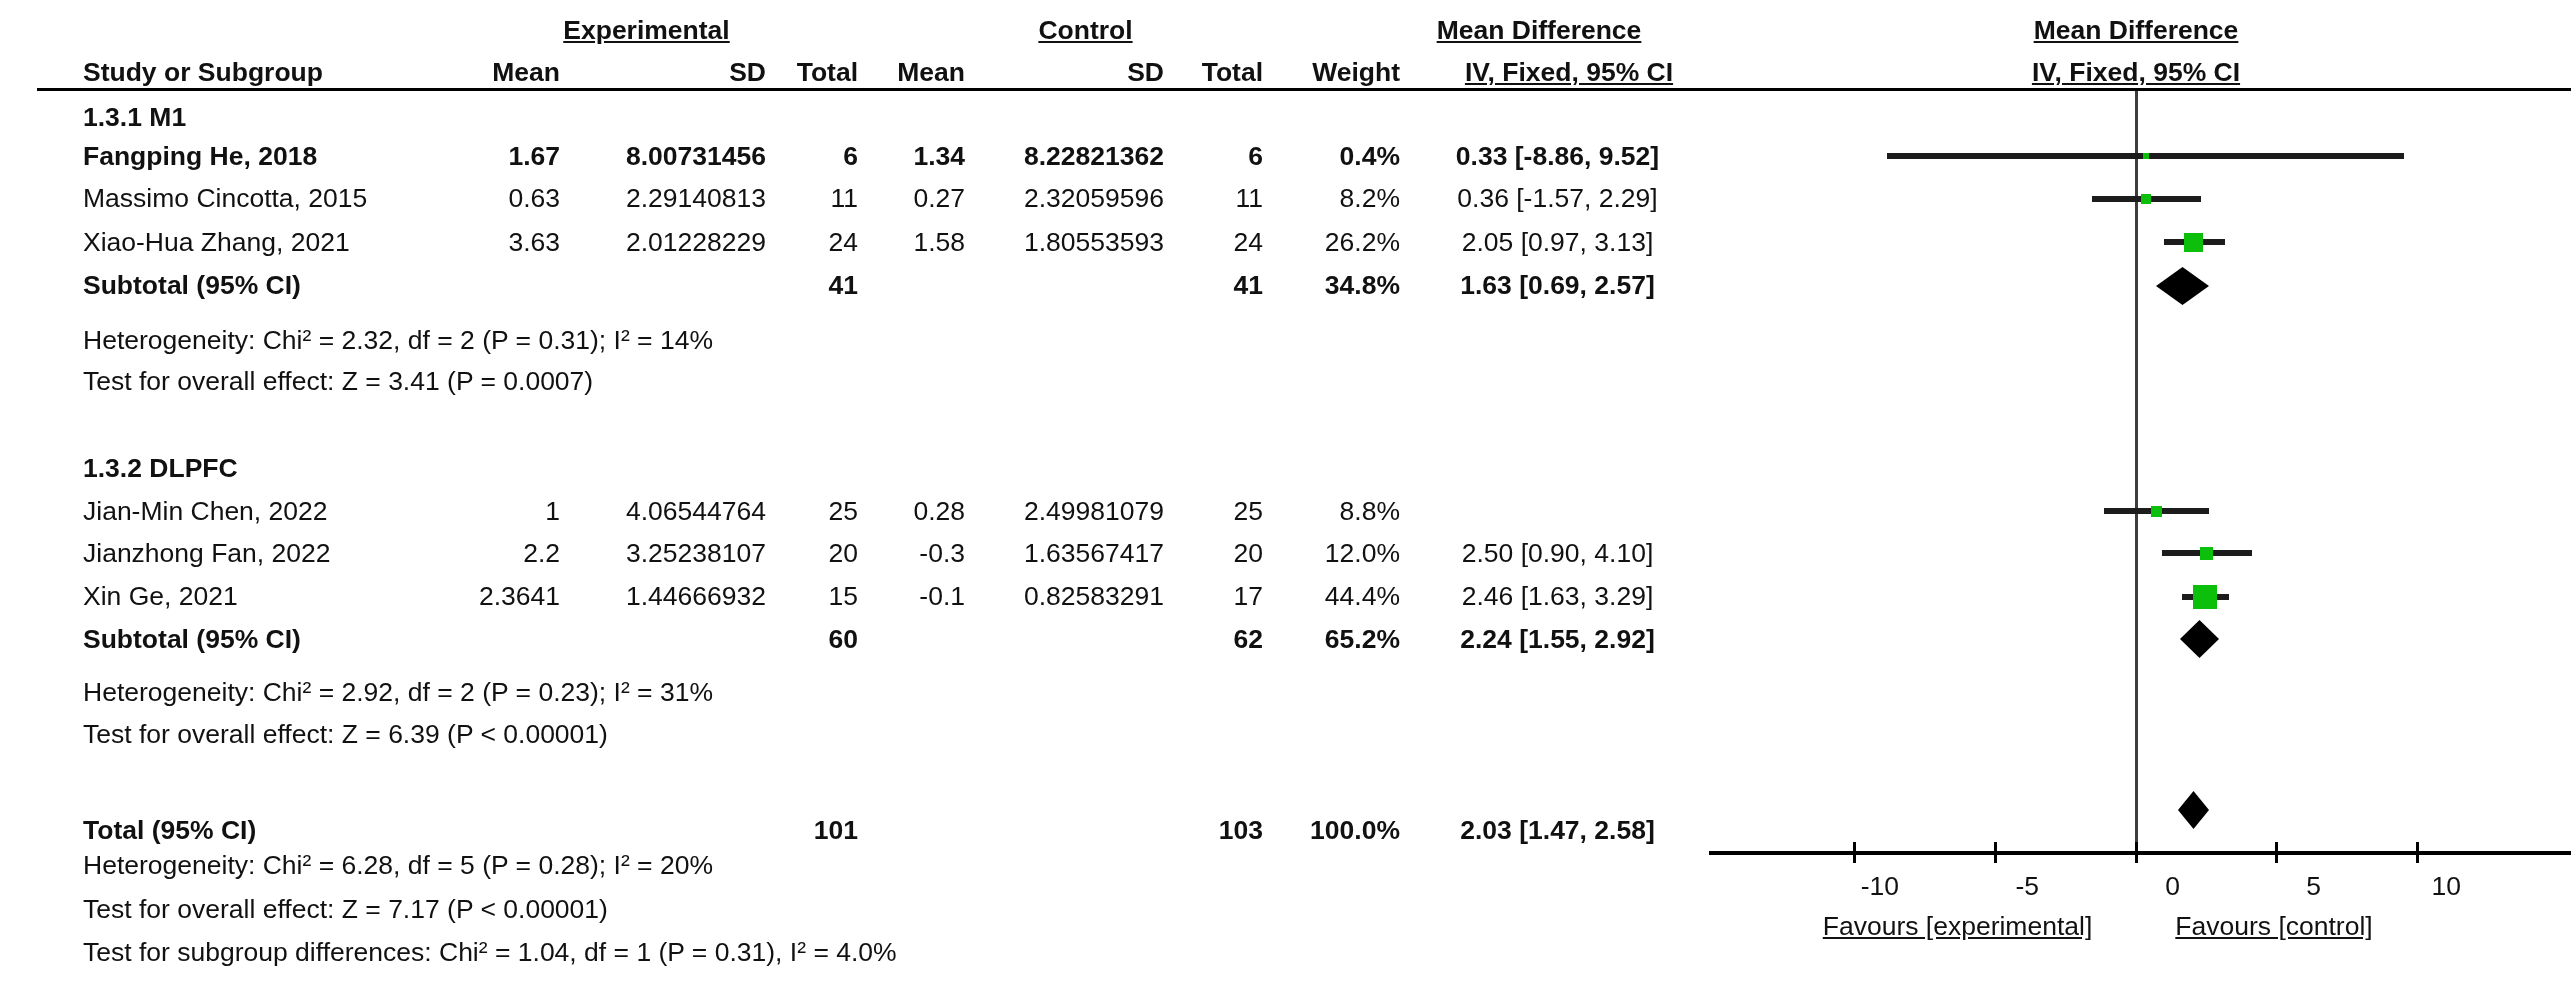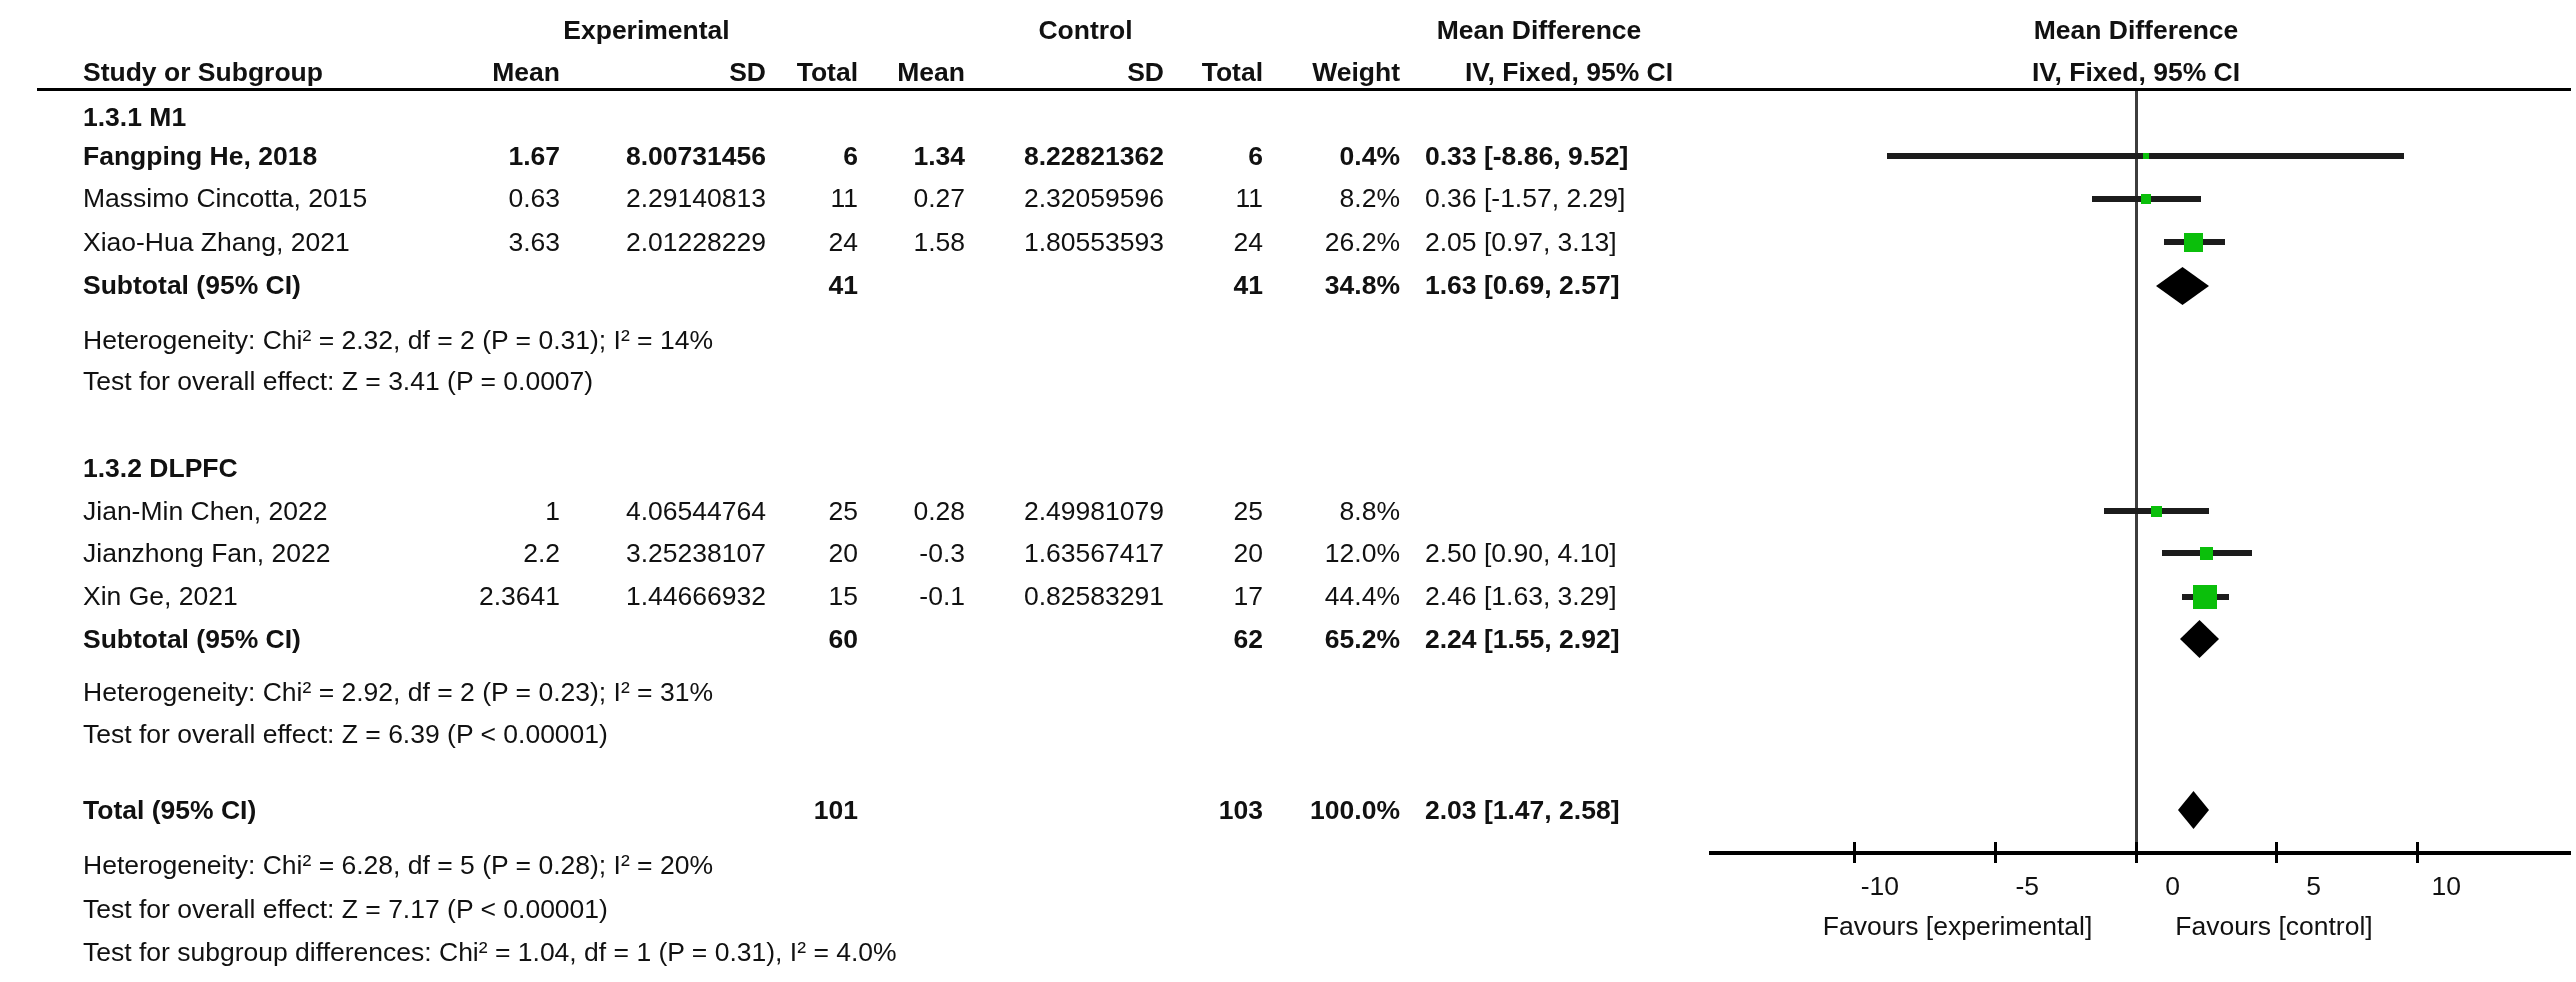--- a/index.html
+++ b/index.html
@@ -1,33 +1,33 @@
 <!DOCTYPE html>
 <html style="font-size:11.8px"><head>
 <meta charset="utf-8">
 <style>
   html,body{margin:0;padding:0;background:#ffffff;}
   #canvas{
     position:relative;width:2576px;height:983px;background:#ffffff;overflow:hidden;
     font-family:"Liberation Sans",sans-serif;font-size:26.5px;color:#111;
   }
-  .abs{position:absolute;white-space:nowrap;}
+  .abs{position:absolute;white-space:nowrap;text-decoration:underline;}
   .b{font-weight:bold;}
   .ctr{text-align:center;}
   .row{position:absolute;left:0;width:1724px;height:41px;}
   .cell{position:absolute;top:0;height:41px;line-height:41px;white-space:nowrap;}
   .study{left:43px;margin-left:40px;}
   .em  {left:339px;width:221px;text-align:right;}
   .esd {left:582px;width:184px;text-align:right;}
   .et  {left:766px;width:92px;text-align:right;}
   .cm  {left:873px;width:92px;text-align:right;}
   .csd {left:980px;width:184px;text-align:right;}
   .ct  {left:1171px;width:92px;text-align:right;}
   .w   {left:1278px;width:122px;text-align:right;}
-  .ci  {left:1425px;width:265px;text-align:left;}
+  .ci  {left:1425px;width:265px;text-align:center;}
   .hline{position:absolute;background:#000;}
   .vline{position:absolute;background:#3d3d3d;}
   .ci-line{position:absolute;height:5.9px;background:#1c1c1c;}
   .sq{position:absolute;}
   .diamond{position:absolute;background:#000;clip-path:polygon(50% 0%,100% 50%,50% 100%,0% 50%);}
   .tick{position:absolute;width:2.9px;height:20.6px;background:#000;top:842px;}
   .ticklabel{position:absolute;width:88px;text-align:right;top:869px;line-height:35px;}
 </style>
 </head>
 <body>
@@ -145,21 +145,21 @@
         <div class="cell ct b">62</div>
         <div class="cell w b">65.2%</div>
         <div class="cell ci b">2.24 [1.55, 2.92]</div>
       </div>
       <div class="row" style="top: 672px;">
         <div class="cell study">Heterogeneity: Chi² = 2.92, df = 2 (P = 0.23); I² = 31%</div>
       </div>
       <div class="row" style="top: 714px;">
         <div class="cell study">Test for overall effect: Z = 6.39 (P &lt; 0.00001)</div>
       </div>
-      <div class="row" style="top: 790px;">
+      <div class="row" style="top: 810px;">
         <div class="cell study b">Total (95% CI)</div>
         <div class="cell et b">101</div>
         <div class="cell ct b">103</div>
         <div class="cell w b">100.0%</div>
         <div class="cell ci b">2.03 [1.47, 2.58]</div>
       </div>
       <div class="row" style="top: 845px;">
         <div class="cell study">Heterogeneity: Chi² = 6.28, df = 5 (P = 0.28); I² = 20%</div>
       </div>
       <div class="row" style="top: 889px;">

